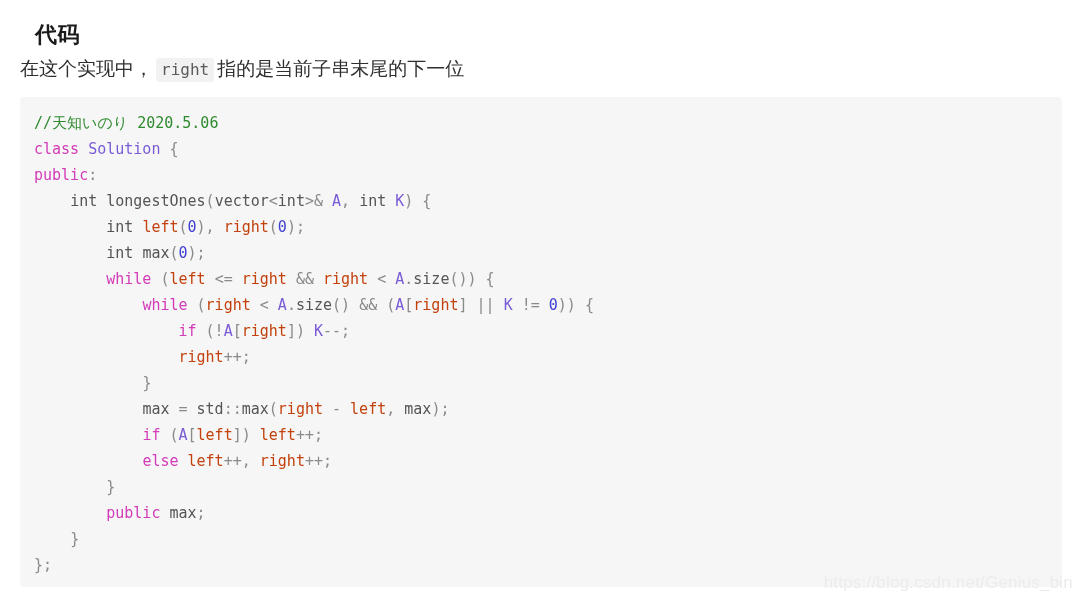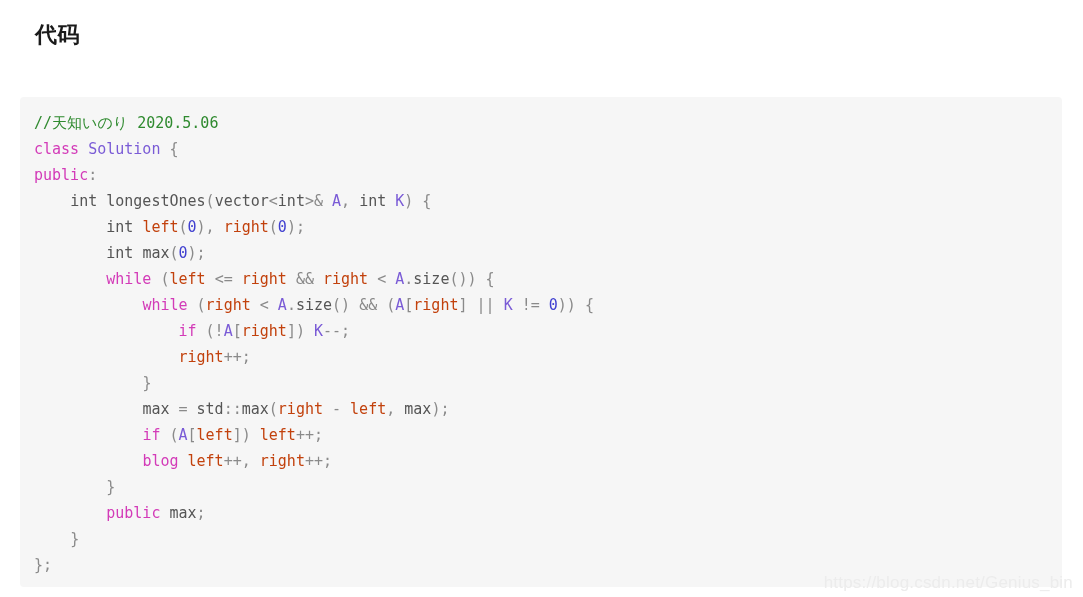--- a/index.html
+++ b/index.html
@@ -103,36 +103,39 @@
     white-space: nowrap;
   }
 </style>
 </head>
 <body>
 
 <div class="page">
 
   <h2 class="section-title">代码</h2>
 
+  <div class="paragraph">
+    <span class="txt">在这个实现中，</span><code class="inline-code">right</code><span class="txt">指的是当前子串末尾的下一位</span>
+  </div>
 
   <div class="code-block">
     <pre class="code" id="code-pre"><span class="c-comment">//天知いのり 2020.5.06</span>
 <span class="c-kw">class</span> <span class="c-type">Solution</span> <span class="c-punc">{</span>
 <span class="c-kw">public</span><span class="c-punc">:</span>
     <span class="c-plain">int</span> <span class="c-plain">longestOnes</span><span class="c-punc">(</span><span class="c-plain">vector</span><span class="c-punc">&lt;</span><span class="c-plain">int</span><span class="c-punc">&gt;&amp;</span> <span class="c-type">A</span><span class="c-punc">,</span> <span class="c-plain">int</span> <span class="c-type">K</span><span class="c-punc">)</span> <span class="c-punc">{</span>
         <span class="c-plain">int</span> <span class="c-var">left</span><span class="c-punc">(</span><span class="c-num">0</span><span class="c-punc">),</span> <span class="c-var">right</span><span class="c-punc">(</span><span class="c-num">0</span><span class="c-punc">);</span>
         <span class="c-plain">int</span> <span class="c-plain">max</span><span class="c-punc">(</span><span class="c-num">0</span><span class="c-punc">);</span>
         <span class="c-kw">while</span> <span class="c-punc">(</span><span class="c-var">left</span> <span class="c-punc">&lt;=</span> <span class="c-var">right</span> <span class="c-punc">&amp;&amp;</span> <span class="c-var">right</span> <span class="c-punc">&lt;</span> <span class="c-type">A</span><span class="c-punc">.</span><span class="c-plain">size</span><span class="c-punc">())</span> <span class="c-punc">{</span>
             <span class="c-kw">while</span> <span class="c-punc">(</span><span class="c-var">right</span> <span class="c-punc">&lt;</span> <span class="c-type">A</span><span class="c-punc">.</span><span class="c-plain">size</span><span class="c-punc">()</span> <span class="c-punc">&amp;&amp;</span> <span class="c-punc">(</span><span class="c-type">A</span><span class="c-punc">[</span><span class="c-var">right</span><span class="c-punc">]</span> <span class="c-punc">||</span> <span class="c-type">K</span> <span class="c-punc">!=</span> <span class="c-num">0</span><span class="c-punc">))</span> <span class="c-punc">{</span>
                 <span class="c-kw">if</span> <span class="c-punc">(!</span><span class="c-type">A</span><span class="c-punc">[</span><span class="c-var">right</span><span class="c-punc">])</span> <span class="c-type">K</span><span class="c-punc">--;</span>
                 <span class="c-var">right</span><span class="c-punc">++;</span>
             <span class="c-punc">}</span>
             <span class="c-plain">max</span> <span class="c-punc">=</span> <span class="c-plain">std</span><span class="c-punc">::</span><span class="c-plain">max</span><span class="c-punc">(</span><span class="c-var">right</span> <span class="c-punc">-</span> <span class="c-var">left</span><span class="c-punc">,</span> <span class="c-plain">max</span><span class="c-punc">);</span>
             <span class="c-kw">if</span> <span class="c-punc">(</span><span class="c-type">A</span><span class="c-punc">[</span><span class="c-var">left</span><span class="c-punc">])</span> <span class="c-var">left</span><span class="c-punc">++;</span>
-            <span class="c-kw">blog</span> <span class="c-var">left</span><span class="c-punc">++,</span> <span class="c-var">right</span><span class="c-punc">++;</span>
+            <span class="c-kw">else</span> <span class="c-var">left</span><span class="c-punc">++,</span> <span class="c-var">right</span><span class="c-punc">++;</span>
         <span class="c-punc">}</span>
         <span class="c-kw">public</span> <span class="c-plain">max</span><span class="c-punc">;</span>
     <span class="c-punc">}</span>
 <span class="c-punc">};</span></pre>
   </div>
 
   <div class="watermark">https://blog.csdn.net/Genius_bin</div>
 
 </div>
 

